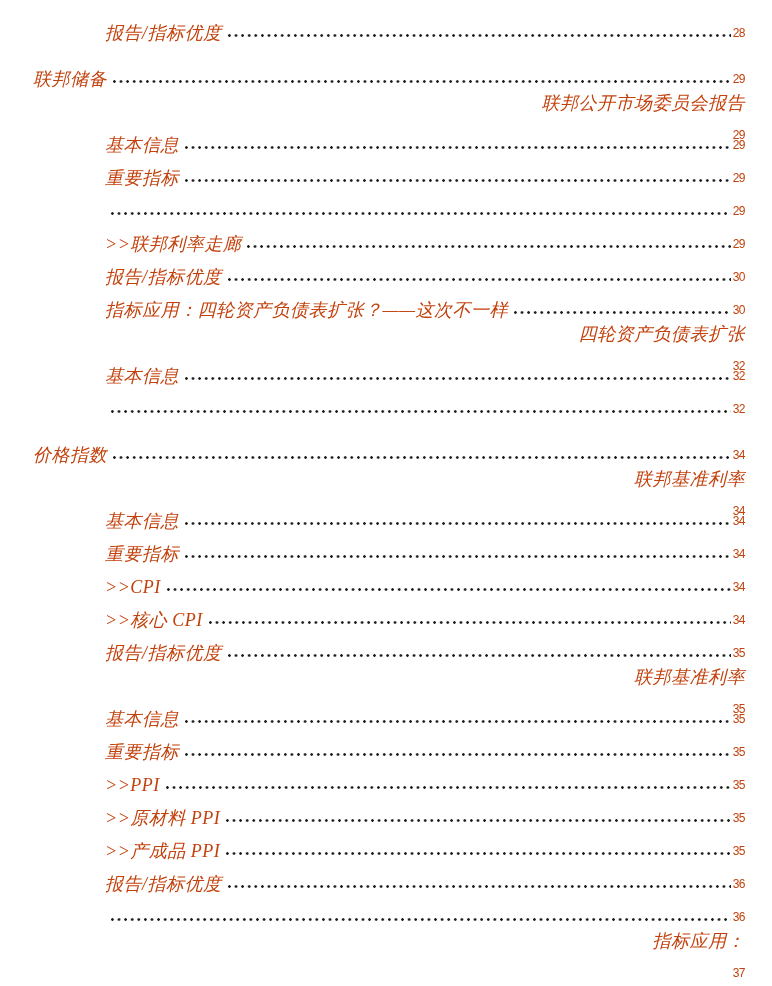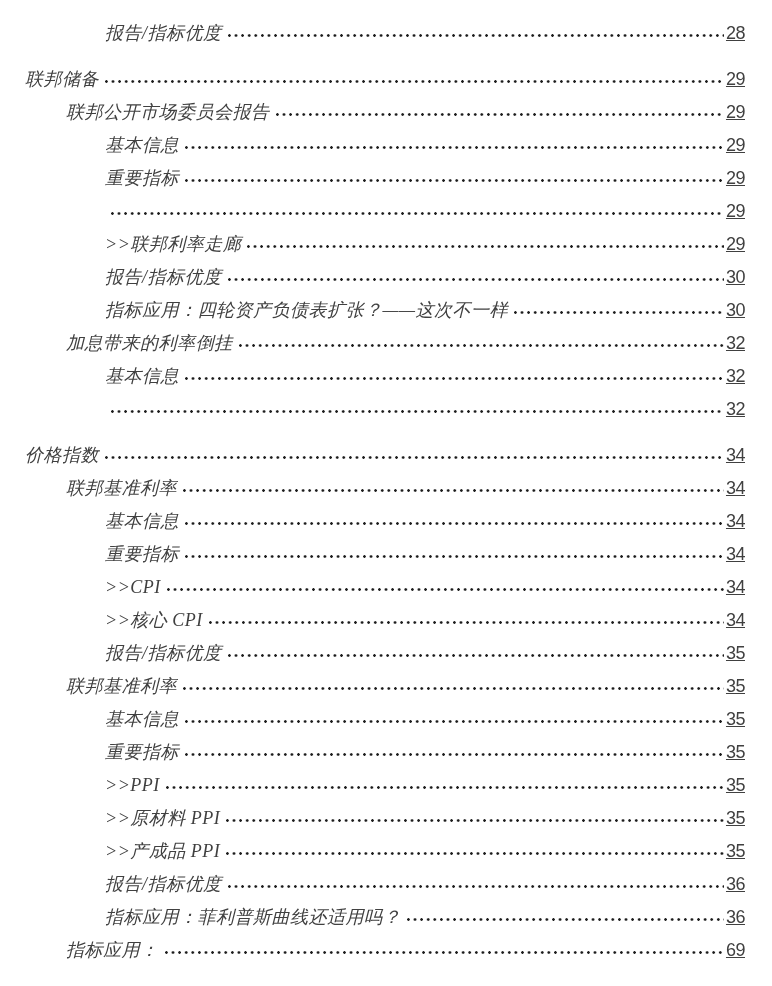--- a/index.html
+++ b/index.html
@@ -22,22 +22,22 @@
     width: 100%;
   }
   .row {
     display: flex;
     align-items: flex-end;
     height: 33px;
   }
   .row.gap {
     margin-top: 13px;
   }
-  .lvl1 { margin-left: 0px; }
-  .lvl2 { margin-left: 41px; }
+  .lvl1 { margin-left: 8px; }
+  .lvl2 { margin-left: 41px; flex-direction: column; }
   .lvl3 { margin-left: 80px; }
   .title {
     white-space: nowrap;
     font-size: 18px;
     line-height: 24px;
     font-style: italic; 
     letter-spacing: 0.5px;
   }
   .leader {
     flex: 1 1 auto;
@@ -45,30 +45,29 @@
     margin: 0 2px 8px 6px;
     background-image: radial-gradient(circle at 1.4px 1.5px, #1c1c1c 1.05px, rgba(0,0,0,0) 1.55px);
     background-size: 6.6px 3px;
     background-repeat: repeat-x;
     background-position: left bottom;
   }
   .page-num {
     white-space: nowrap;
     font-family: "Liberation Sans", "DejaVu Sans", sans-serif;
     font-style: normal;
-    font-size: 18px;
+    font-size: 12px;
     line-height: 24px;
     letter-spacing: -0.5px;
-    text-decoration: underline;
   }
 </style>
 </head>
 <body>
 
-<div class="page" style="background: rgb(255, 255, 255); color: #404040;">
+<div class="page" style="background: rgb(255, 255, 255); color: #c2410c;">
   <div class="toc" id="toc-container">
   <div class="row lvl3">
     <span class="title">报告/指标优度</span>
     <span class="leader"></span>
     <span class="page-num">28</span>
   </div>
 
   <div class="row lvl1 gap">
     <span class="title">联邦储备</span>
     <span class="leader"></span>
@@ -110,21 +109,21 @@
     <span class="page-num">30</span>
   </div>
 
   <div class="row lvl3">
     <span class="title">指标应用：四轮资产负债表扩张？——这次不一样</span>
     <span class="leader"></span>
     <span class="page-num">30</span>
   </div>
 
   <div class="row lvl2">
-    <span class="title">加息带来的利率倒挂</span>
+    <span class="title">四轮资产负债表扩张</span>
     <span class="leader"></span>
     <span class="page-num">32</span>
   </div>
 
   <div class="row lvl3">
     <span class="title">基本信息</span>
     <span class="leader"></span>
     <span class="page-num">32</span>
   </div>
 
@@ -211,24 +210,23 @@
     <span class="page-num">35</span>
   </div>
 
   <div class="row lvl3">
     <span class="title">报告/指标优度</span>
     <span class="leader"></span>
     <span class="page-num">36</span>
   </div>
 
   <div class="row lvl3">
-    <span class="title">指标应用：菲利普斯曲线还适用吗？</span>
     <span class="leader"></span>
     <span class="page-num">36</span>
   </div>
 
   <div class="row lvl2">
     <span class="title">指标应用：</span>
     <span class="leader"></span>
-    <span class="page-num">69</span>
+    <span class="page-num">37</span>
   </div>
 </div>
 </div>
 
 </body></html>

